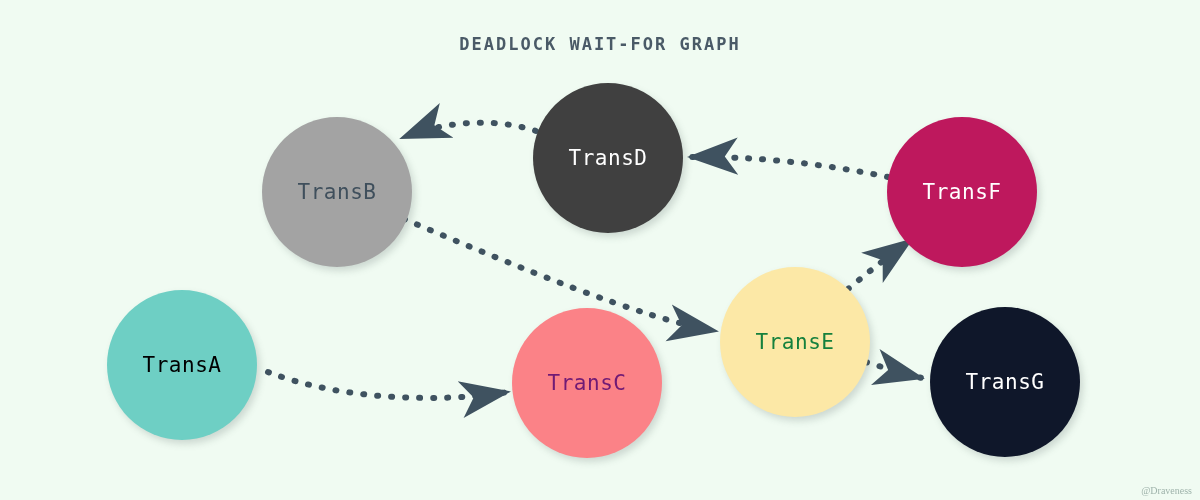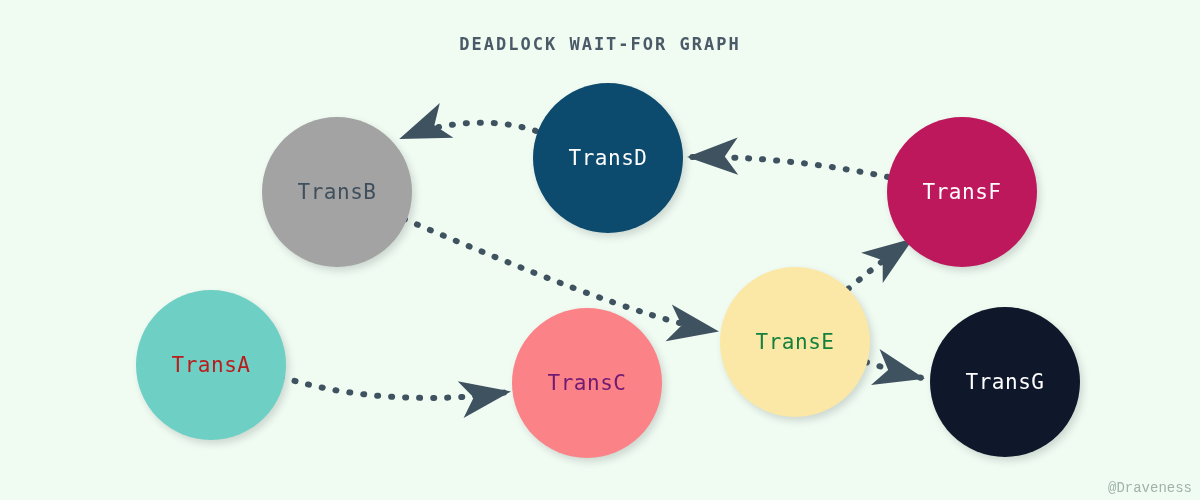--- a/index.html
+++ b/index.html
@@ -42,22 +42,22 @@
     font-family: "DejaVu Sans Mono", "Liberation Mono", monospace;
     font-size: 21px;
     letter-spacing: 0.5px;
     box-shadow: 3px 4px 7px rgba(80,100,95,0.22);
     box-sizing: border-box;
   }
   .watermark {
     position: absolute;
     right: 8px;
     bottom: 4px;
-    font-family: Liberation Mono, monospace;
-    font-size: 14px;
+    font-family: Liberation Serif, serif;
+    font-size: 10px;
     color: #9fb3ab;
     user-select: none;
   }
   .edge-path {
     fill: none;
     stroke-linecap: round;
   }
 </style>
 </head>
 <body>
@@ -86,30 +86,30 @@
       <path class="edge-path" d="M 848,289 C 873,268 897,250 911,240" stroke="#3f5260" stroke-width="6" stroke-dasharray="1 13" marker-end="url(#arrowhead)">
         <title>TransE waits for TransF</title>
       </path>
       <path class="edge-path" d="M 866,362 C 888,369 905,374 922,378" stroke="#3f5260" stroke-width="6" stroke-dasharray="1 13" marker-end="url(#arrowhead)">
         <title>TransE waits for TransG</title>
       </path>
     </g>
 </svg>
 
 <div id="nodes-layer">
-    <div class="node" style="left: 136px; top: 290px; width: 150px; height: 150px; background: rgb(110, 207, 196); color: #b91c1c;">
+    <div class="node" style="left: 107px; top: 290px; width: 150px; height: 150px; background: rgb(110, 207, 196); color: #000000;">
       <span>TransA</span>
     </div>
     <div class="node" style="left: 262px; top: 117px; width: 150px; height: 150px; background: #a3a3a3; color: rgb(63, 79, 92);">
       <span>TransB</span>
     </div>
     <div class="node" style="left: 512px; top: 308px; width: 150px; height: 150px; background: rgb(251, 130, 135); color: #701a75;">
       <span>TransC</span>
     </div>
-    <div class="node" style="left: 533px; top: 83px; width: 150px; height: 150px; background: #0c4a6e; color: rgb(255, 255, 255); align-items: center;">
+    <div class="node" style="left: 533px; top: 83px; width: 150px; height: 150px; background: #404040; color: rgb(255, 255, 255); align-items: center;">
       <span>TransD</span>
     </div>
     <div class="node" style="left: 720px; top: 267px; width: 150px; height: 150px; background: rgb(252, 232, 166); color: #15803d;">
       <span>TransE</span>
     </div>
     <div class="node" style="left: 887px; top: 117px; width: 150px; height: 150px; background: #be185d; color: rgb(255, 255, 255);">
       <span>TransF</span>
     </div>
     <div class="node" style="left: 930px; top: 307px; width: 150px; height: 150px; background: #0f172a; color: rgb(255, 255, 255);">
       <span>TransG</span>

